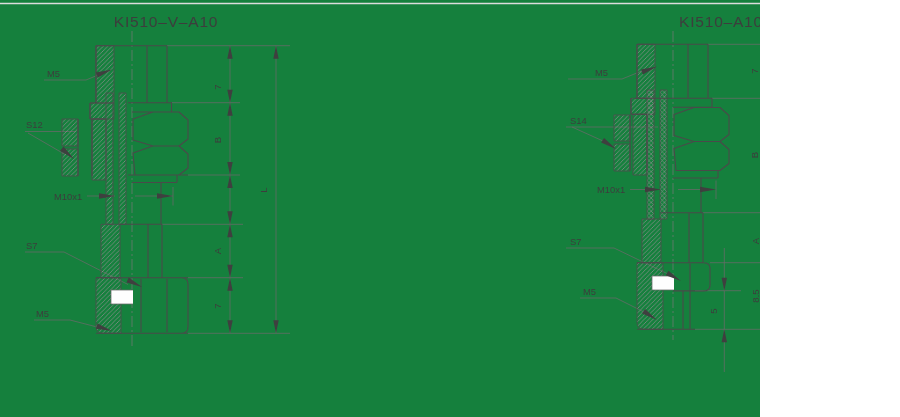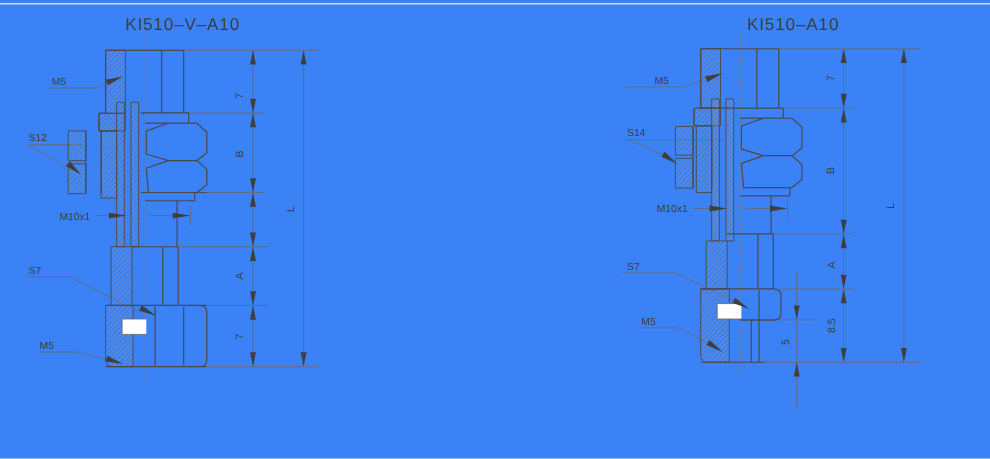--- a/index.html
+++ b/index.html
@@ -1,19 +1,19 @@
 <!DOCTYPE html>
 <html><head>
 <meta charset="utf-8">
 <style>
   html,body{margin:0;padding:0;background:#ffffff;}
   .canvas{
     position:relative;
-    width:900px;height:417px;
-    background:#3b82f6;
+    width:760px;height:417px;
+    background:#15803d;
     overflow:hidden;
     font-family:"Liberation Sans", sans-serif;
   }
   svg{display:block;}
   .t-title{
     font-family:"Liberation Sans", sans-serif;
     font-size:15.5px;
     letter-spacing:0.8px;
     fill:#3d3d3d;
   }

